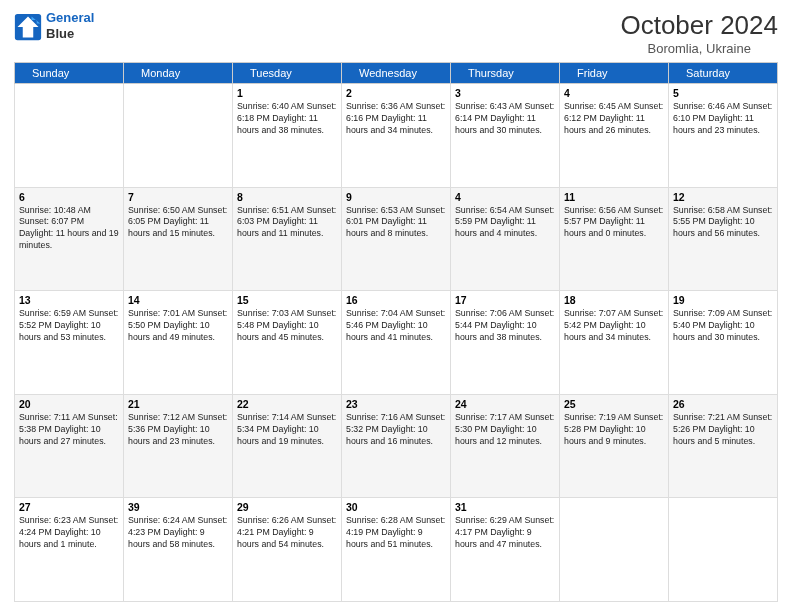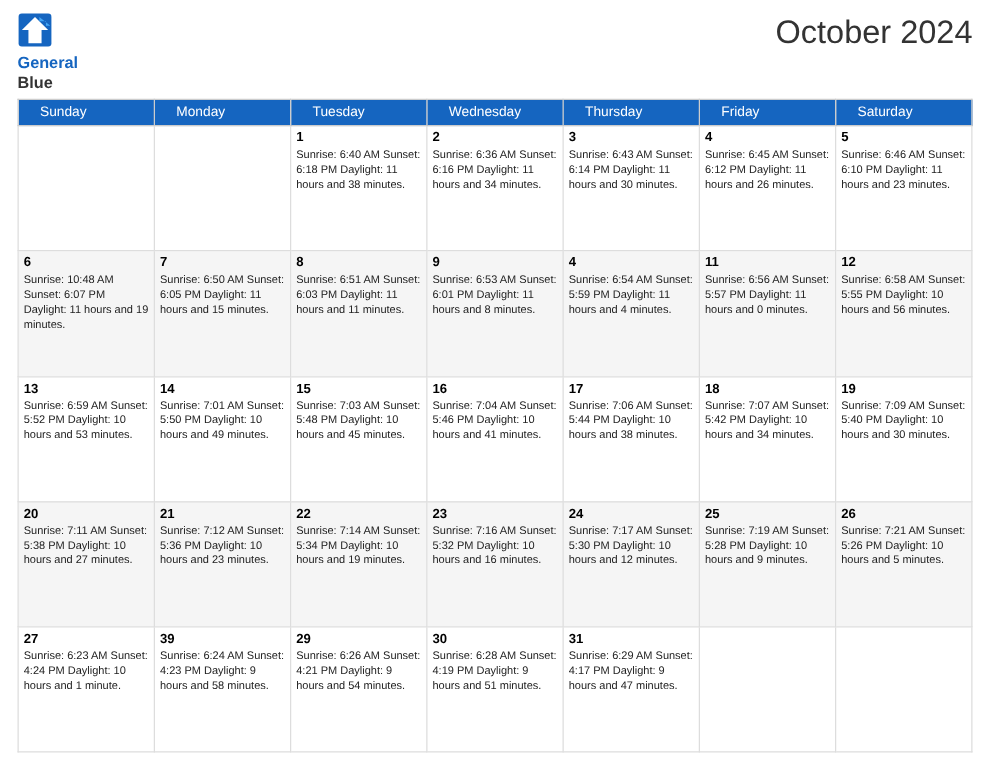--- a/index.html
+++ b/index.html
@@ -18,23 +18,22 @@
       flex-direction: column;
     }
     .header {
       display: flex;
       justify-content: space-between;
       align-items: flex-start;
       margin-bottom: 6px;
     }
     .logo {
       display: flex;
-      align-items: flex-start;
+      align-items: flex-end;
       gap: 4px;
-      flex-direction: column;
     }
     .logo-text {
       font-size: 13px;
       font-weight: bold;
       line-height: 1.2;
       color: #333;
     }
     .logo-text span {
       color: #1565c0;
     }
@@ -105,20 +104,21 @@
         <polygon points="16,4 28,16 22,16 22,28 10,28 10,16 4,16" fill="white"></polygon>
         <polygon points="20,4 30,12 26,12 26,8 20,8" fill="#42a5f5"></polygon>
       </svg>
       <div class="logo-text">
         <div><span>General</span></div>
         <div>Blue</div>
       </div>
     </div>
     <div class="title-block">
       <div class="month-title">October 2024</div>
+      <div class="subtitle">Boromlia, Ukraine</div>
     </div>
   </div>
 
   <table class="calendar">
     <thead>
       <tr>
       <th>Sunday</th>
           <th>Monday</th>
           <th>Tuesday</th>
           <th>Wednesday</th>

